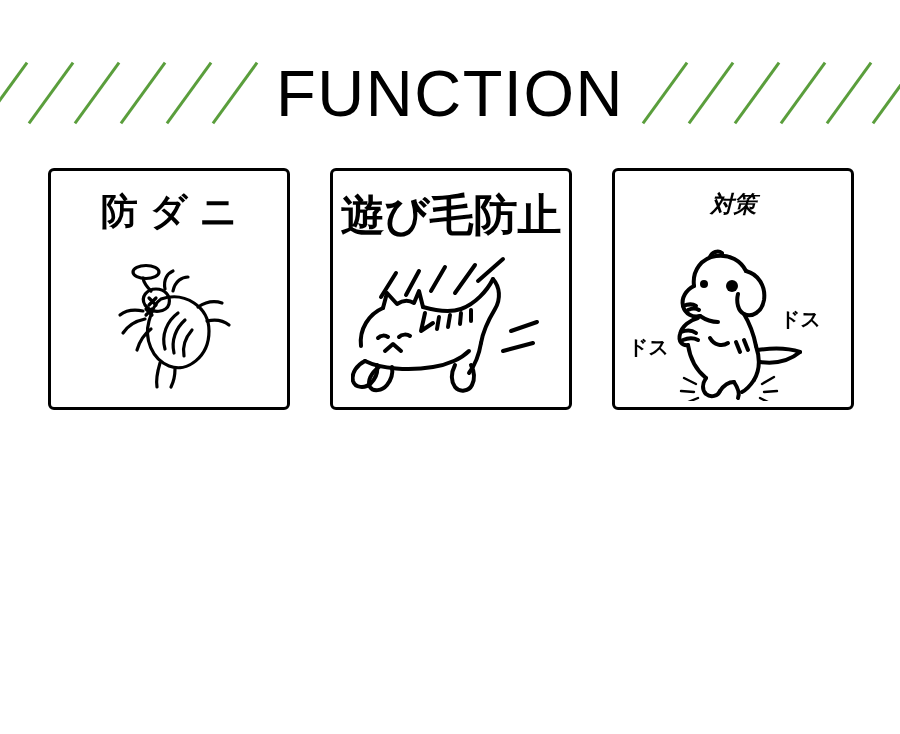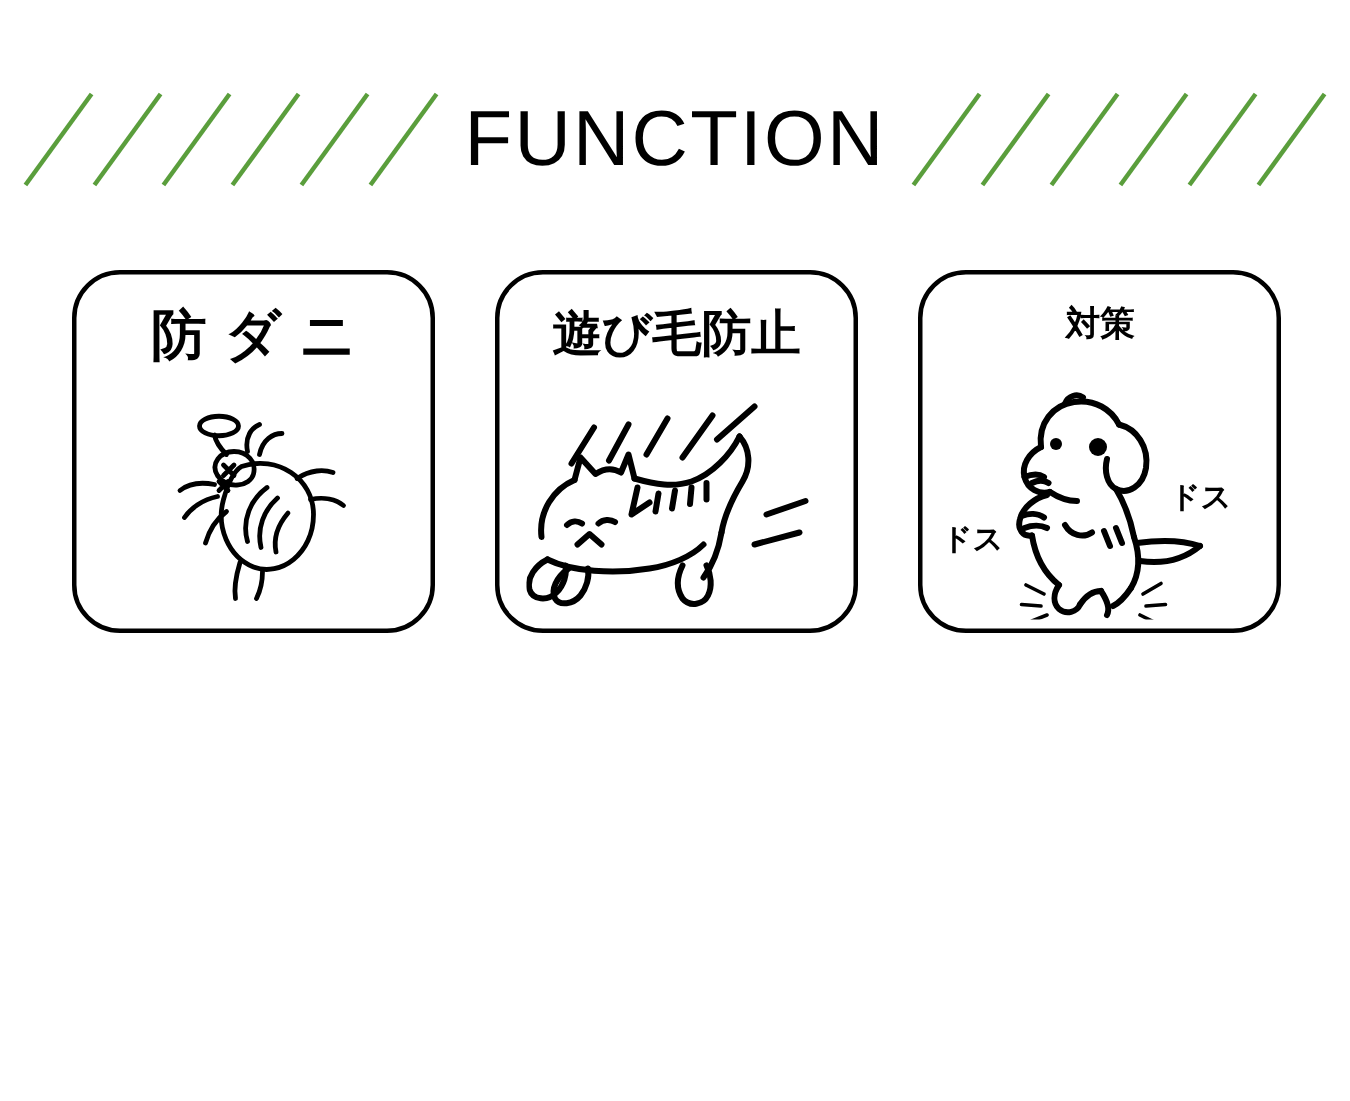--- a/index.html
+++ b/index.html
@@ -46,21 +46,21 @@
     content: "";
     position: absolute;
     left: 50%;
     top: 50%;
     width: 3px;
     height: 75px;
     background: var(--stripe-color, #5a9e3c);
     transform: translate(-50%, -50%) rotate(36deg);
   }
   .page-title {
-    font-size: 52px;
+    font-size: 65px;
     line-height: 1;
     font-weight: 400;
     letter-spacing: 1.5px;
     white-space: nowrap;
     color: #000;
     font-family: "Liberation Sans", "DejaVu Sans", sans-serif;
   }
 
   
   .cards {
@@ -70,28 +70,27 @@
     width: 810px;
     display: flex;
     flex-wrap: wrap;
     gap: 38px 40px;
   }
   .card {
     box-sizing: border-box;
     width: 242px;
     height: 242px;
     border: 3px solid #000000;
-    border-radius: 32px;
+    border-radius: 6px;
     background: #ffffff;
     display: flex;
     flex-direction: column;
     align-items: center;
     position: relative;
     overflow: hidden;
-    margin-top: 12px;
   }
   .card-title {
     margin-top: 22px;
     height: 46px;
     display: flex;
     align-items: baseline;
     justify-content: center;
     font-family: "DejaVu Sans", "Liberation Sans", sans-serif;
     font-weight: 700;
     color: #000;
@@ -99,22 +98,23 @@
   }
   .card-title .t-main {
     font-size: 37px;
     line-height: 1;
   }
   .card-title .t-sub {
     font-size: 23px;
     line-height: 1;
     margin-left: 1px;
     font-weight: 700;
-  }
-  .card.wide .card-title .t-main { font-size: 33px; letter-spacing: 0px; }
+    font-style: italic;
+  }
+  .card.wide .card-title .t-main { font-size: 44px; letter-spacing: 0px; }
   .card.spaced .card-title .t-main { letter-spacing: 12px; padding-left: 12px; }
   .card.gap2 .card-title .t-main { letter-spacing: 14px; padding-left: 14px; }
 
   .card-art {
     flex: 1 1 auto;
     width: 100%;
     display: flex;
     align-items: center;
     justify-content: center;
   }

